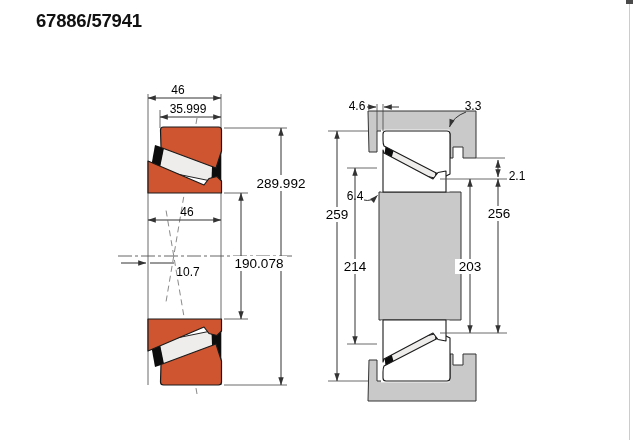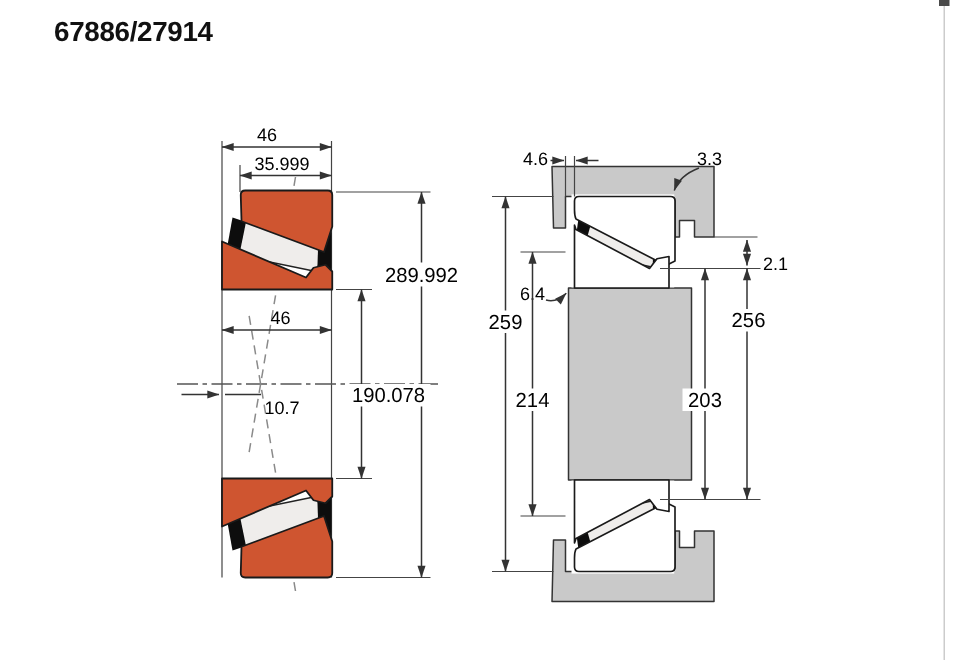--- a/index.html
+++ b/index.html
@@ -23,21 +23,21 @@
   .ring{fill:#cf5530;stroke:#1a1a1a;stroke-width:1.2;stroke-linejoin:round;}
   .roller{fill:#efedeb;stroke:#222;stroke-width:1;stroke-linejoin:round;}
   .cage{fill:#0d0d0d;stroke:none;}
   .steel{fill:#c9c9c9;stroke:#333;stroke-width:1;stroke-linejoin:round;}
   .wback{fill:#ffffff;stroke:none;}
 </style>
 </head>
 <body>
 
 <div id="page">
-  <div id="title">67886/27914</div>
+  <div id="title">67886/57941</div>
   <div id="edge-line"></div>
   <div id="edge-tick"></div>
 
   <svg width="640" height="440" viewBox="0 0 640 440">
     <defs>
       <marker id="arE" markerWidth="9" markerHeight="7" refX="8.3" refY="3.5" orient="auto" markerUnits="userSpaceOnUse">
         <path d="M0.5,0.8 L8.5,3.5 L0.5,6.2 Z" fill="#333"></path>
       </marker>
       <marker id="arS" markerWidth="9" markerHeight="7" refX="8.3" refY="3.5" orient="auto-start-reverse" markerUnits="userSpaceOnUse">
         <path d="M0.5,0.8 L8.5,3.5 L0.5,6.2 Z" fill="#333"></path>

